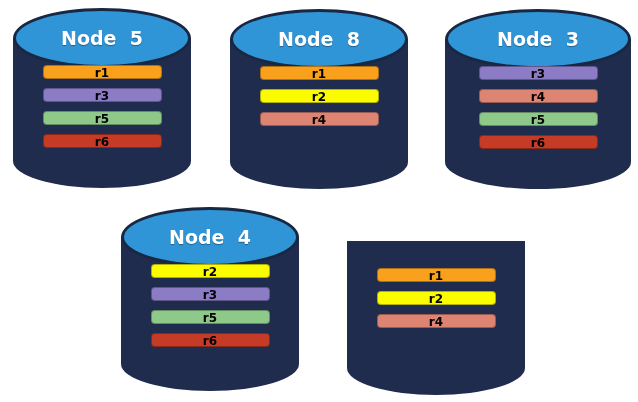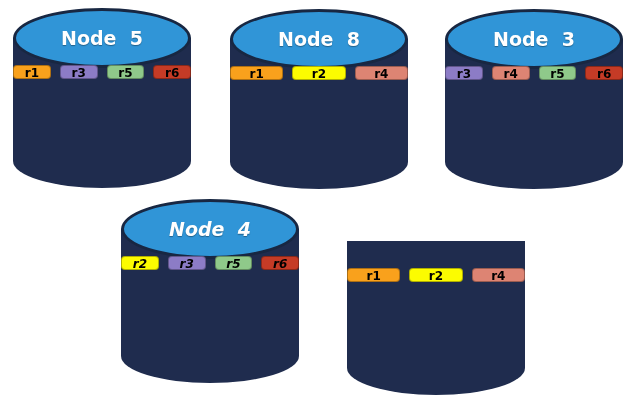--- a/index.html
+++ b/index.html
@@ -16,22 +16,22 @@
     overflow: hidden;
   }
   .cyl {
     position: absolute;
     width: 178px;
     height: 180px;
   }
   
   .node-1 { left: 13px;  top: 8px;   }
   .node-2 { left: 230px; top: 9px;   }
-  .node-3 { left: 445px; top: 9px;   }
-  .node-4 { left: 121px; top: 199px; height: 184px; font-style: italic; }
+  .node-3 { left: 445px; top: 9px; padding-left: 8px;   }
+  .node-4 { left: 121px; top: 207px; height: 184px; }
   .node-5 { left: 347px; top: 211px; height: 184px; }
 
   .cyl-body {
     position: absolute;
     left: 0; right: 0;
     top: 30px; bottom: 0;
     background: var(--cyl-body, #1F2C4E);
     border-radius: 0 0 50% 50% / 0 0 27px 27px;
   }
   .cyl-top {
@@ -52,21 +52,21 @@
     font-weight: bold;
     font-size: 19px;
     white-space: pre;
     text-shadow: 0 1px 1px rgba(0,0,0,0.35);
   }
   .bars {
     position: absolute;
     left: 0; right: 0;
     top: 57px;
     display: flex;
-    flex-direction: row;
+    flex-direction: column;
     align-items: center;
     gap: 9px;
     z-index: 3;
   }
   .bar {
     width: 119px;
     height: 14px;
     line-height: 14px;
     box-sizing: border-box;
     border: 1px solid rgba(0,0,0,0.30);

